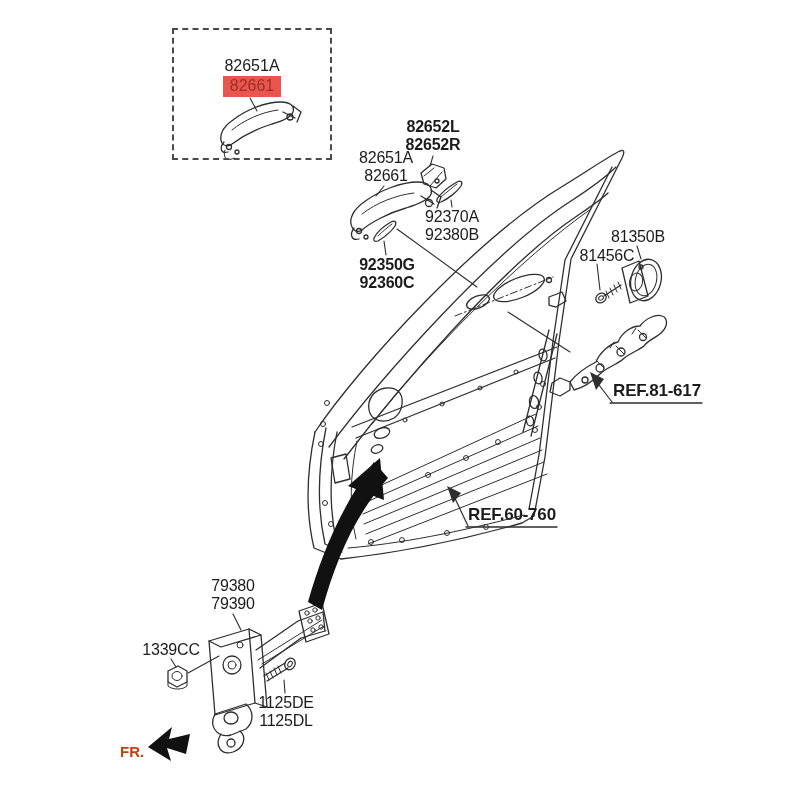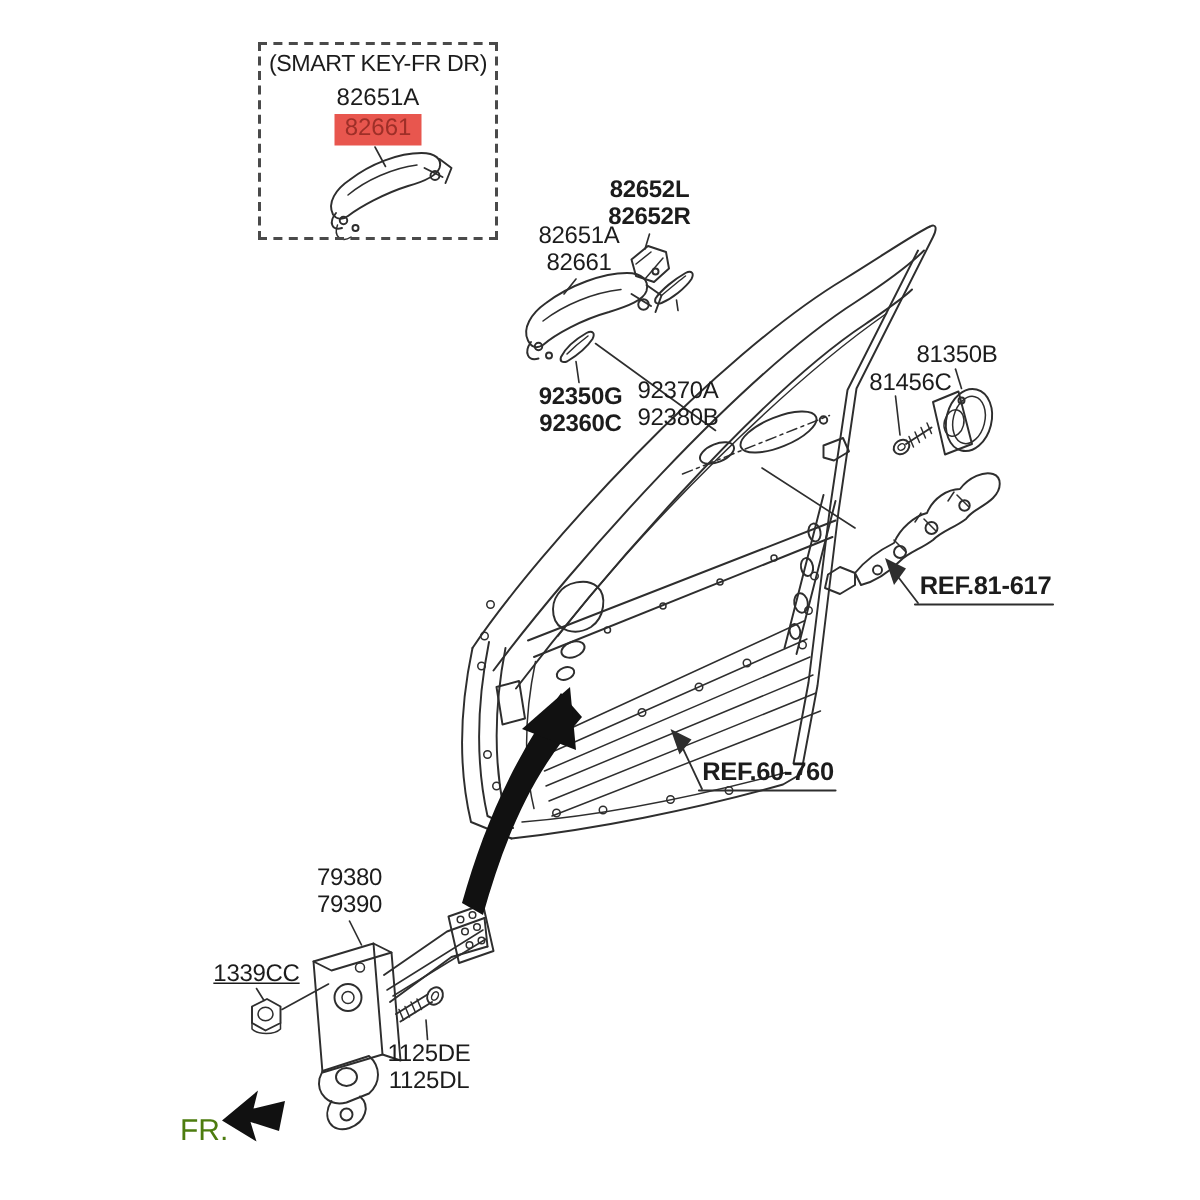--- a/index.html
+++ b/index.html
@@ -26,22 +26,22 @@
   .inset-part{
     position:absolute;left:0;top:27px;width:100%;text-align:center;
     font-size:16px;color:#1c1c1c;
   }
   .inset-hl-wrap{position:absolute;left:0;top:46px;width:100%;text-align:center;}
   .hl{
     display:inline-block;background:#e8564e;color:#9e2f28;
     font-size:16px;padding:1px 7px 2px 7px;
   }
   .fr-lbl{
-    position:absolute;left:120px;top:743px;font-size:20px;font-weight:normal;
-    color:#4d7c0f;letter-spacing:0;
+    position:absolute;left:120px;top:743px;font-size:15px;font-weight:bold;
+    color:#c2410c;letter-spacing:0;
   }
 </style>
 </head>
 <body>
 
 <div class="stage">
 
   <svg class="art" width="800" height="800" viewBox="0 0 800 800" stroke="#2e2e2e" fill="none" stroke-width="1.3" stroke-linecap="round" stroke-linejoin="round">
 
     <g>
@@ -260,38 +260,37 @@
 
     <g stroke="none" fill="#111111">
       <path d="M374,462 C342,506 322,552 308,602 L322,610 C336,560 354,516 388,478 Z"></path>
       <polygon points="348,486 380,458 384,500"></polygon>
     </g>
 
     <polygon fill="#111111" stroke="none" points="148,747 172,727 169,739 190,734 186,754 167,748 171,761"></polygon>
   </svg>
 
   <div class="inset-box">
-    <div class="inset-title">(SMART KEY-FR DR)</div>
     <div class="inset-part">82651A</div>
     <div class="inset-hl-wrap">
       <span class="hl">82661</span>
     </div>
   </div>
 
   <div class="lbl" style="left:393px;top:118px;width:80px;font-weight:bold;">
     <div>82652L</div>
     <div>82652R</div>
   </div>
 
   <div class="lbl" style="left:346px;top:149px;width:80px;">
     <div>82651A</div>
     <div>82661</div>
   </div>
 
-  <div class="lbl" style="left:412px;top:208px;width:80px;margin-top:44px;">
+  <div class="lbl" style="left:412px;top:208px;width:80px;">
     <div>92370A</div>
     <div>92380B</div>
   </div>
 
   <div class="lbl" style="left:347px;top:256px;width:80px;font-weight:bold;">
     <div>92350G</div>
     <div>92360C</div>
   </div>
 
   <div class="lbl" style="left:604px;top:228px;width:68px;">81350B</div>
@@ -300,21 +299,21 @@
 
   <div class="lbl bold" style="left:611px;top:382px;width:92px;">REF.81-617</div>
 
   <div class="lbl bold" style="left:465px;top:506px;width:94px;">REF.60-760</div>
 
   <div class="lbl" style="left:205px;top:577px;width:56px;">
     <div>79380</div>
     <div>79390</div>
   </div>
 
-  <div class="lbl" style="left:138px;top:641px;width:66px;text-decoration:underline;">1339CC</div>
+  <div class="lbl" style="left:138px;top:641px;width:66px;">1339CC</div>
 
   <div class="lbl" style="left:252px;top:694px;width:68px;">
     <div>1125DE</div>
     <div>1125DL</div>
   </div>
 
   <div class="fr-lbl">FR.</div>
 
 </div>
 

